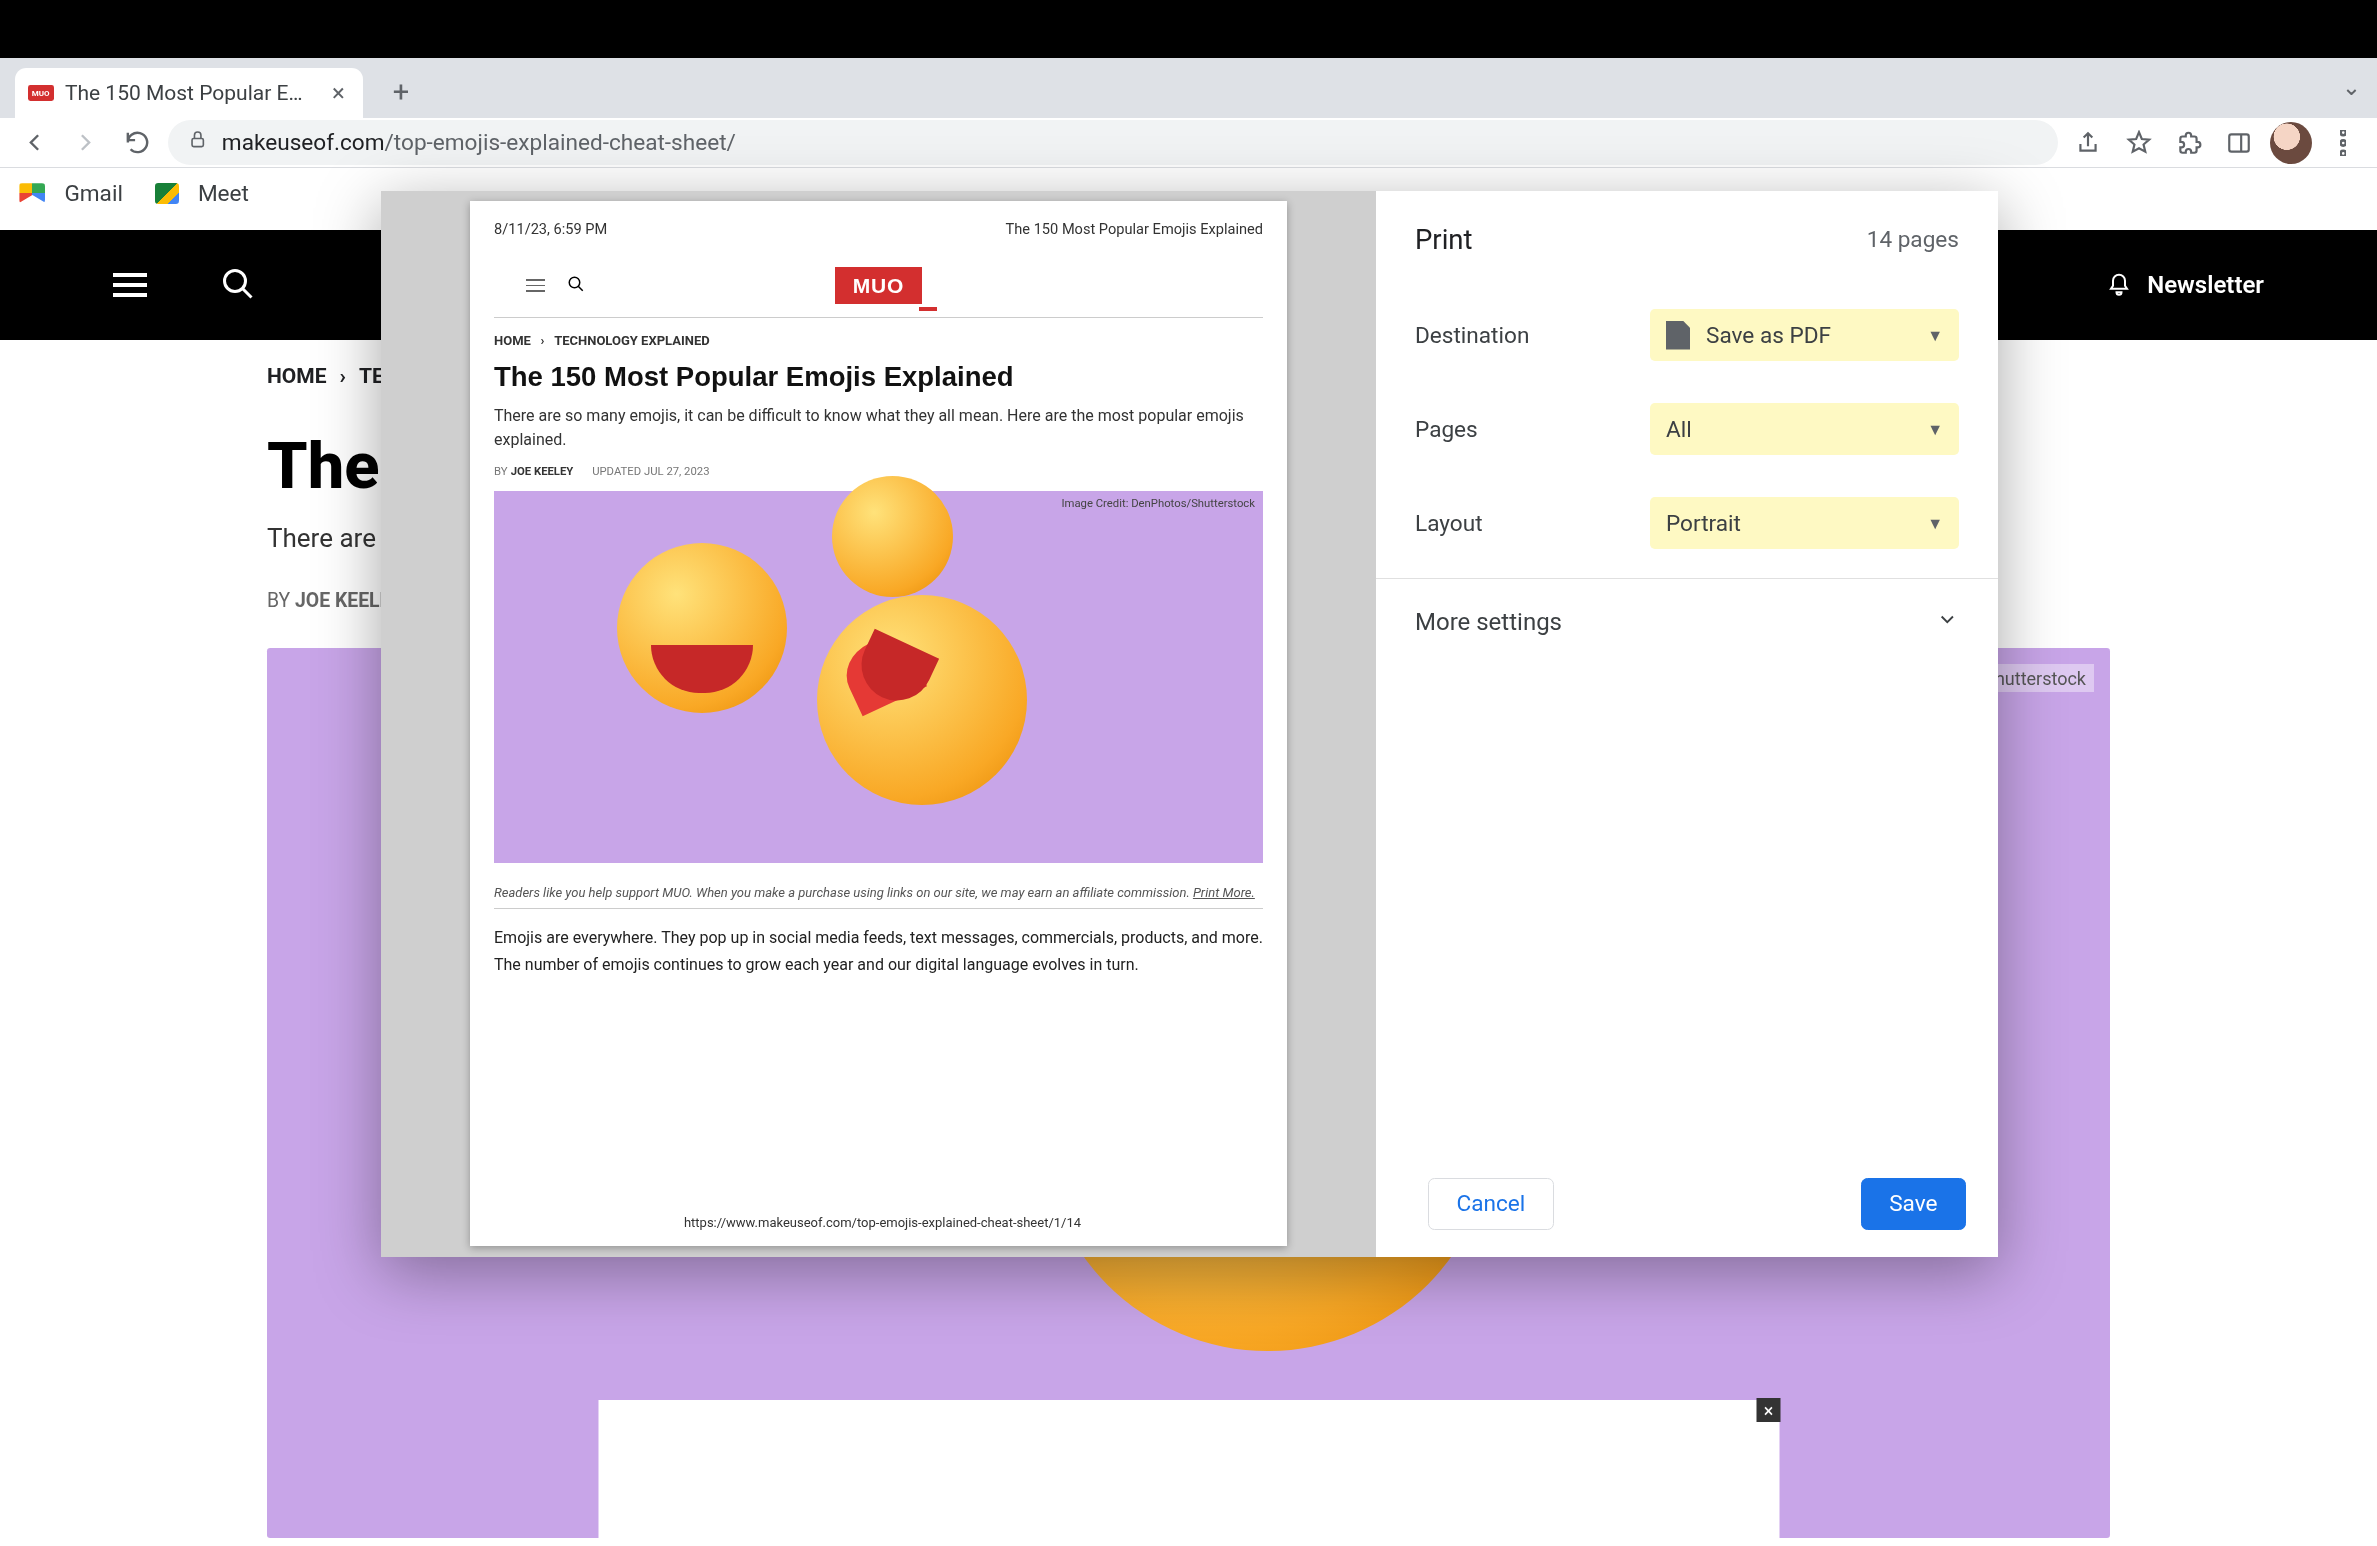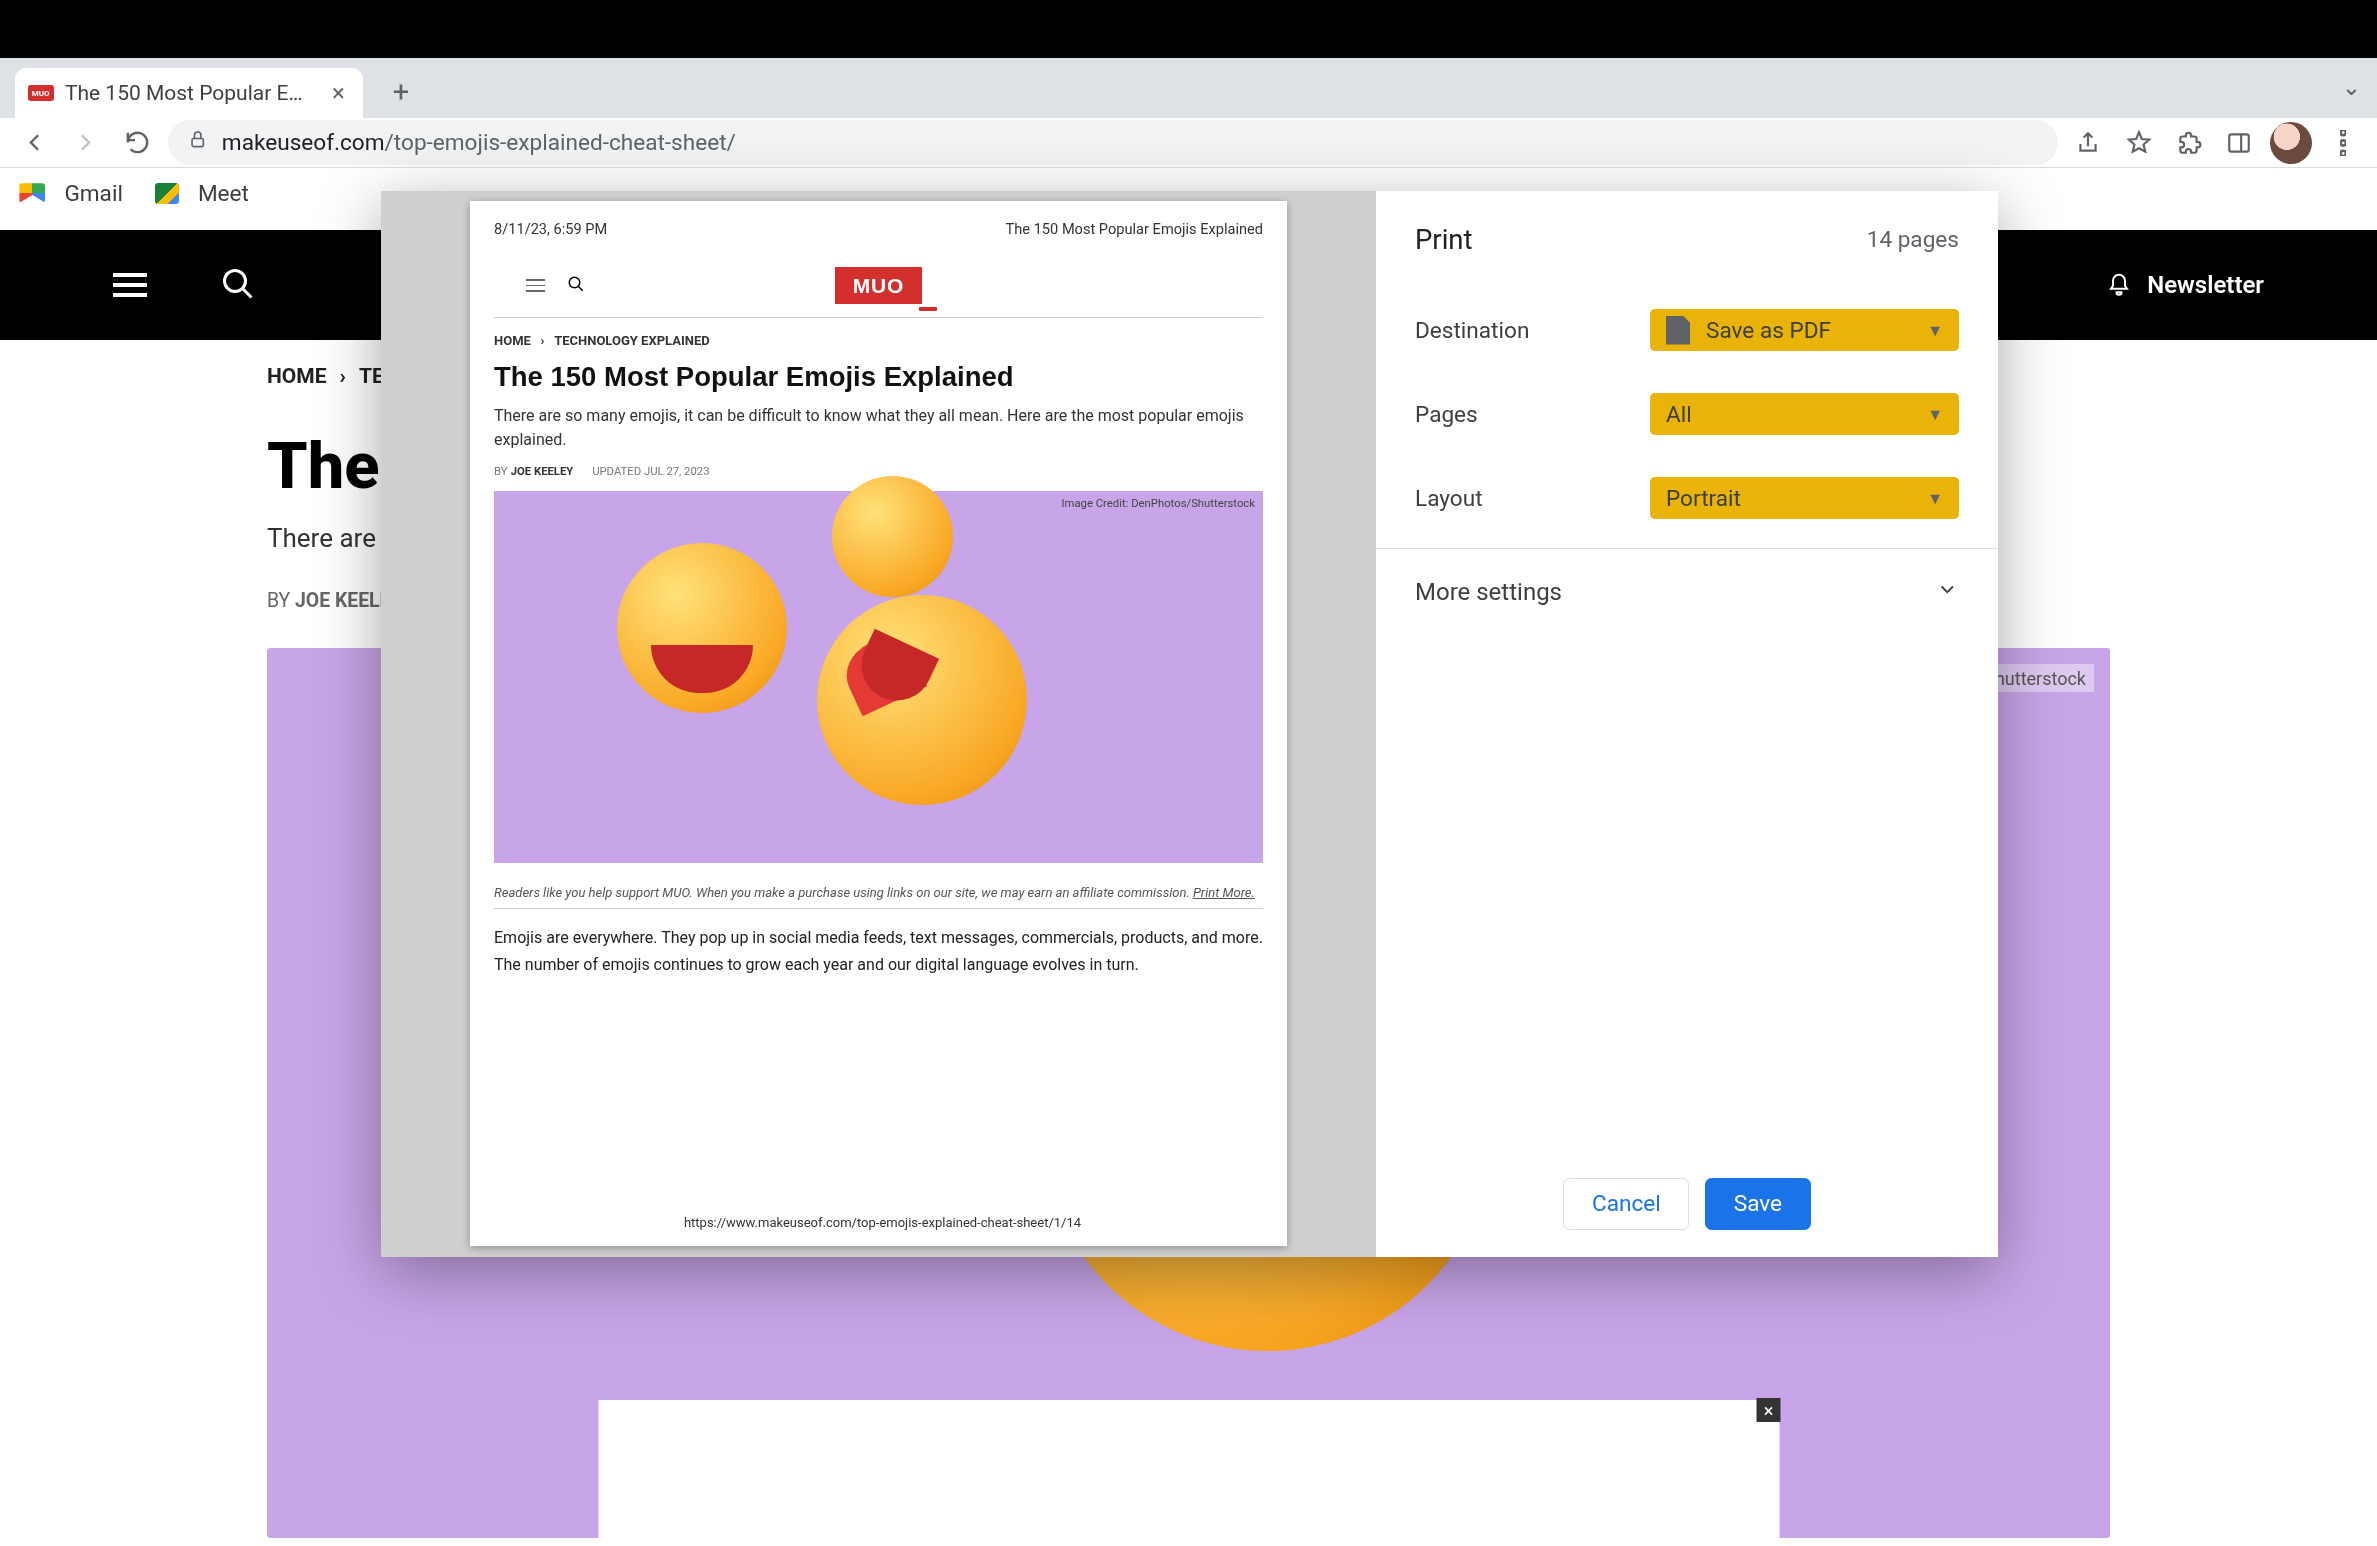--- a/index.html
+++ b/index.html
@@ -92,25 +92,25 @@
 .sheet-ftr { position: absolute; left: 24px; right: 16px; bottom: 16px; display: flex; justify-content: center; font-size: 13px; color: #333; }
 
 
 .settings-pane { flex: 1; display: flex; flex-direction: column; background: #fff; }
 .sp-head { display: flex; justify-content: space-between; align-items: center; padding: 32px 39px 24px; }
 .sp-head h2 { font-size: 27.5px; font-weight: 400; color: #202124; }
 .sp-head .count { font-size: 22.6px; color: #5f6368; }
 .sp-rows { padding: 8px 39px; border-bottom: 0.8px solid #e0e0e0; }
 .sp-row { display: flex; align-items: center; padding: 21px 0; }
 .sp-row label { width: 235px; font-size: 22.6px; color: #3c4043; }
-.sp-select { flex: 1; height: 42px; background: #eab308; border-radius: 4.9px; display: flex; align-items: center; padding: 0 16px; font-size: 22.6px; color: #3c4043; position: relative; cursor: pointer; }
+.sp-select { flex: 1; height: 52px; background: #fef9c3; border-radius: 4.9px; display: flex; align-items: center; padding: 0 16px; font-size: 22.6px; color: #3c4043; position: relative; cursor: pointer; }
 .sp-select .caret { position: absolute; right: 16px; color: #5f6368; font-size: 16px; }
 .sp-select .doc-ic { width: 24px; height: 29px; background: #5f6368; margin-right: 16px; clip-path: polygon(0 0, 70% 0, 100% 25%, 100% 100%, 0 100%); }
 .sp-more { padding: 29px 39px; display: flex; justify-content: space-between; align-items: center; font-size: 24px; color: #3c4043; cursor: pointer; }
-.sp-footer { margin-top: auto; padding: 27.5px 32px; display: flex; justify-content: center; gap: 16px; }
+.sp-footer { margin-top: auto; padding: 27.5px 32px; display: flex; justify-content: space-between; gap: 16px; margin-left: 20px; }
 .btn { height: 52px; padding: 0 27.5px; border-radius: 6.5px; font-size: 22.6px; display: flex; align-items: center; cursor: pointer; border: 0.8px solid #dadce0; }
 .btn-cancel { background: #fff; color: #1a73e8; }
 .btn-save { background: #1a73e8; color: #fff; border-color: #1a73e8; }
 
 svg { fill: none; stroke: currentColor; stroke-width: 2; }
 </style>
 </head>
 <body>
 
 <div class="macos-top"></div>

